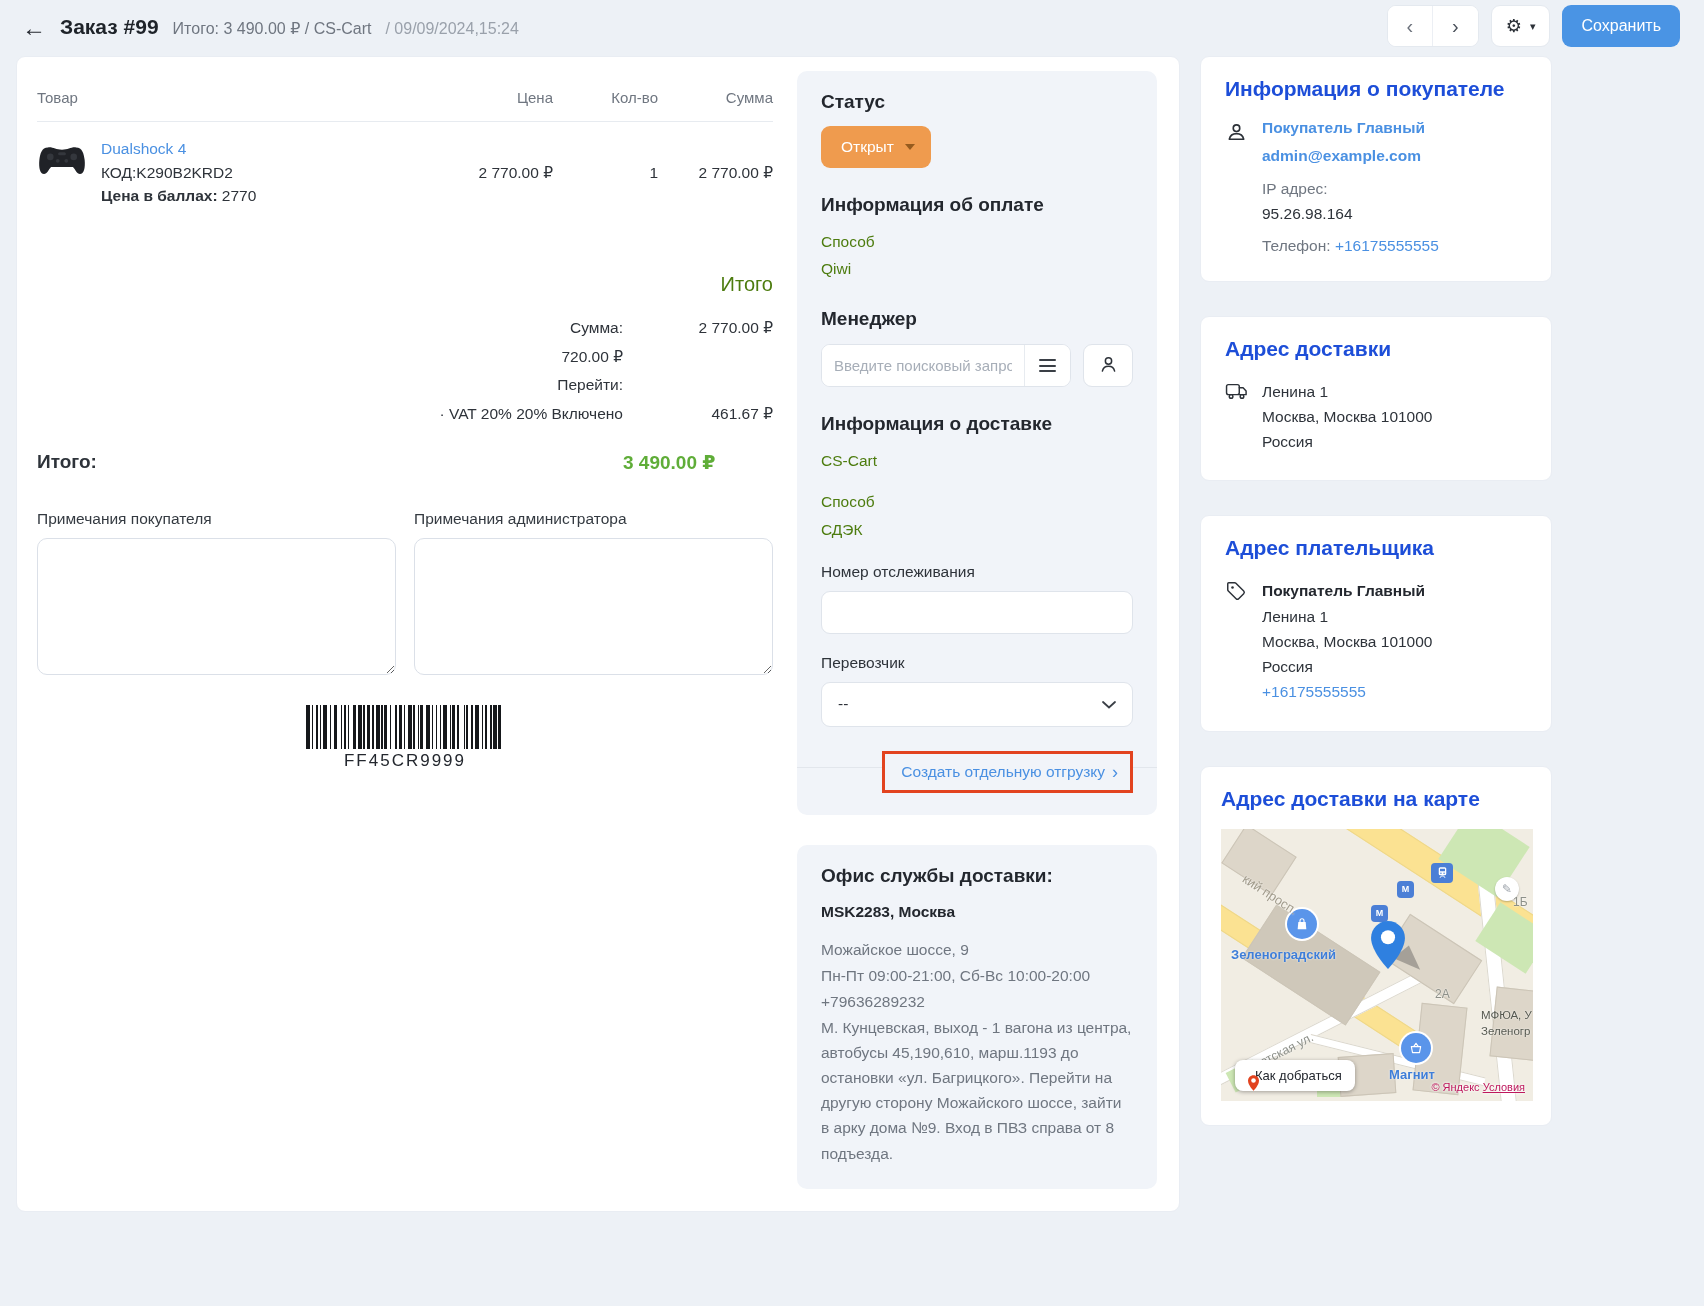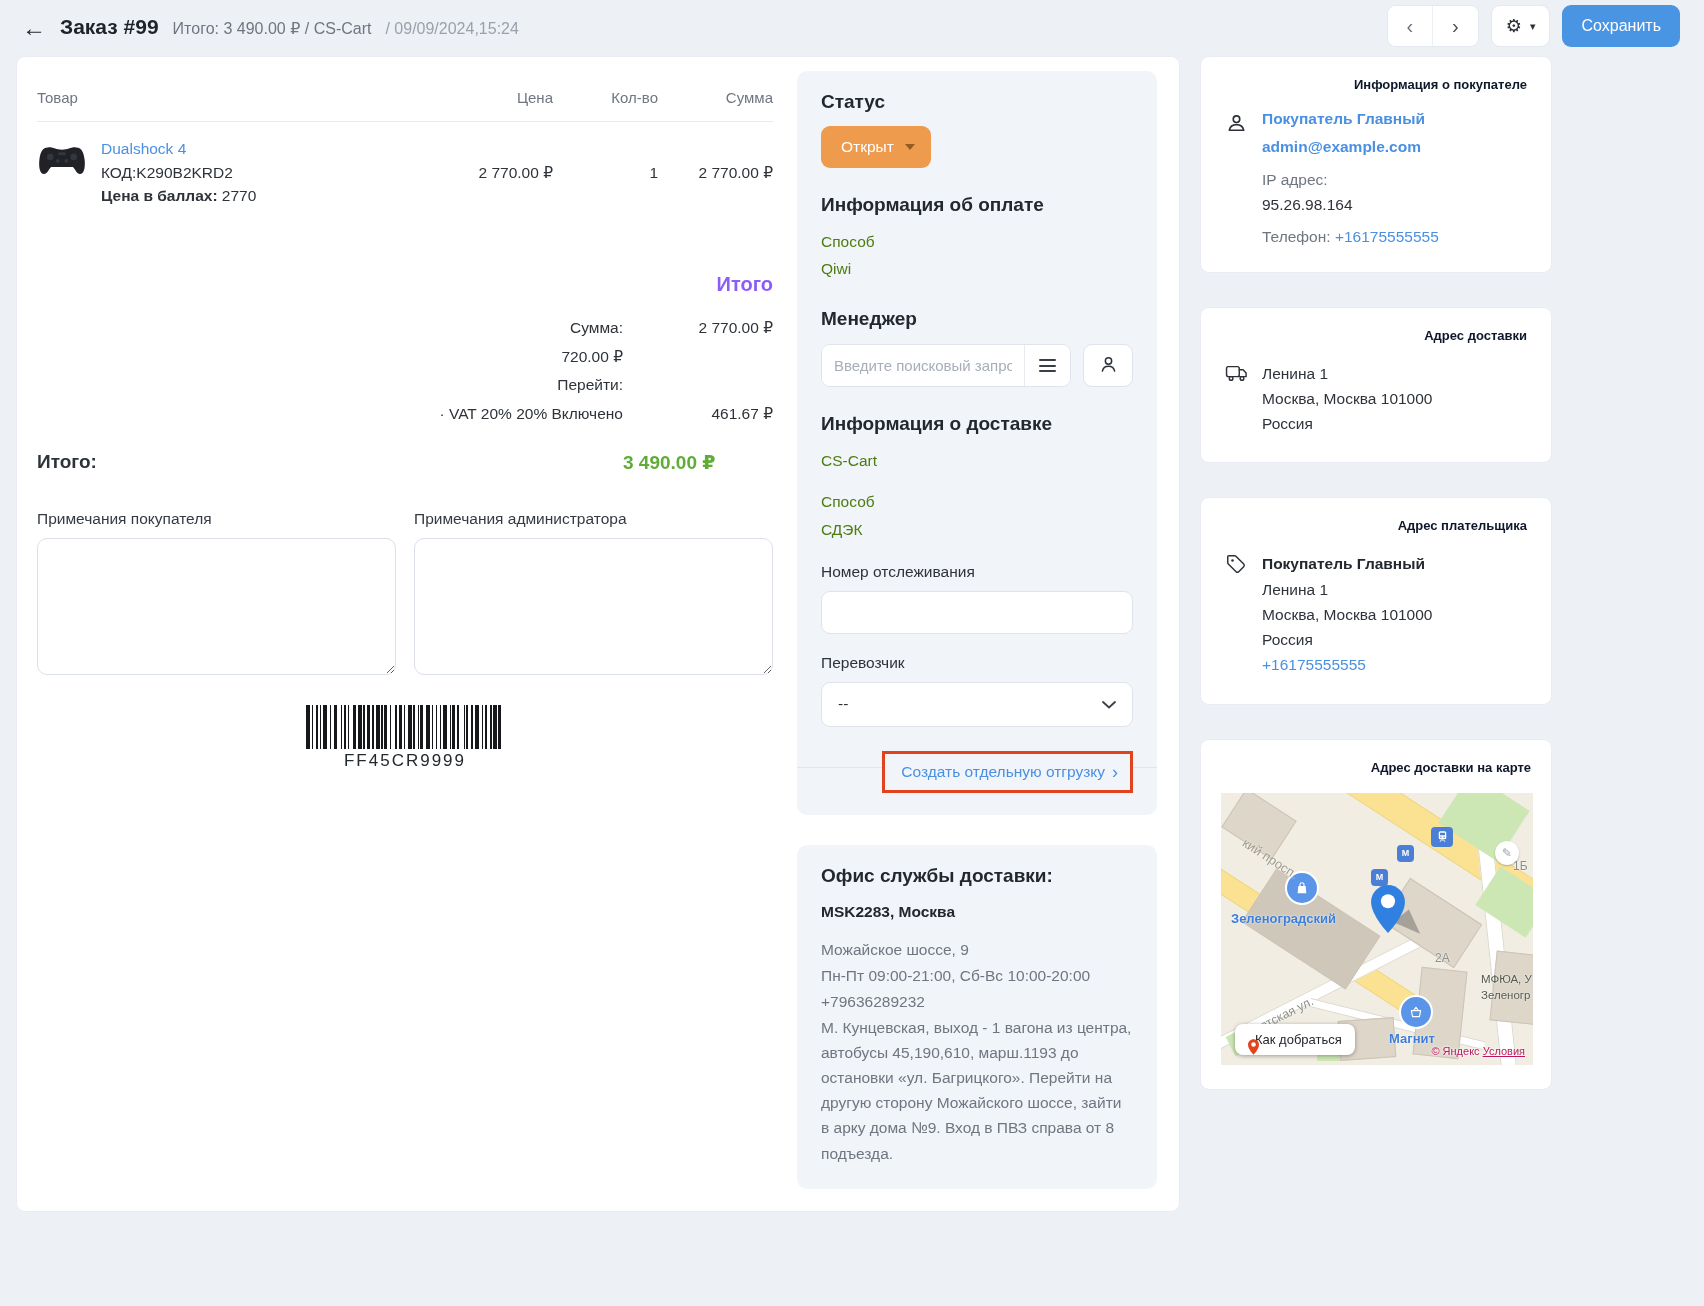--- a/index.html
+++ b/index.html
@@ -40,21 +40,21 @@
   .tbl-row { padding:18px 0 10px; font-size:15.5px; }
   .prod-cell { display:flex; gap:14px; }
   .prod-thumb { width:50px; flex:none; padding-top:2px; }
   .prod-name { font-size:15.5px; color:var(--accent-blue,#4a90e2); text-decoration:none; cursor:pointer; }
   .prod-code { margin-top:6px; color:#2e333a; }
   .prod-points { margin-top:5px; }
   .prod-points b { font-weight:700; }
 
   
   .totals { margin-top:58px; }
-  .totals-heading { text-align:right; font-size:20px; font-weight:700; color:#8b5cf6; margin-bottom:18px; }
+  .totals-heading { text-align:right; font-size:20px; font-weight:400; color:#4d7c0f; margin-bottom:18px; }
   .t-row { display:grid; grid-template-columns:1fr 150px; font-size:15.5px; color:#2e333a; line-height:1.85; }
   .t-row span { text-align:right; }
   .t-grand { margin-top:22px; display:grid; grid-template-columns:1fr 150px; font-size:19px; font-weight:700; }
   .t-grand span { text-align:left; }
   .t-grand .val { color:var(--total-green,#5fad38); }
 
   
   .notes { display:flex; gap:18px; margin-top:36px; }
   .note-block { flex:1; }
   .note-block label { display:block; font-size:15.5px; color:#343a41; margin-bottom:10px; }
@@ -87,21 +87,21 @@
   .panel-footer::before { content:""; position:absolute; left:-24px; right:-24px; top:38%; height:1px; background:#e2e6ec; }
   .red-box { position:relative; background:#f1f4f9; border:3px solid var(--highlight-red,#e2431f); padding:9px 12px 9px 16px; display:flex; align-items:center; gap:7px; }
   .link { color:var(--accent-blue,#4a90e2); font-size:15.5px; text-decoration:none; cursor:pointer; }
   .link-chev { color:var(--accent-blue,#4a90e2); font-size:18px; line-height:1; }
   .office-name { font-size:15.5px; font-weight:700; color:#23272e; margin-top:16px; }
   .office-text { margin-top:16px; font-size:15.5px; color:#6f7680; line-height:1.62; }
   .office-text div { margin-bottom:1px; }
 
   
   .card { background:#fff; border:1px solid #e9edf3; border-radius:9px; padding:20px 24px 26px; }
-  .card h2 { font-size:13px; font-weight:700; color:#0f172a; margin-bottom:18px;text-align:right; }
+  .card h2 { font-size:21px; font-weight:700; color:#1d4ed8; margin-bottom:18px; }
   .icon-row { display:flex; gap:13px; }
   .icon-row .ic { flex:none; width:24px; padding-top:2px; }
   .blue-bold { color:var(--accent-blue,#4a90e2); font-weight:700; font-size:15.5px; text-decoration:none; cursor:pointer; display:inline-block; }
   .cust-email { margin-top:10px; }
   .gray-label { color:#6f7680; font-size:15.5px; }
   .cust-ip { margin-top:12px; line-height:1.6; font-size:15.5px; }
   .cust-phone { margin-top:10px; font-size:15.5px; }
   .addr-lines { font-size:15.5px; line-height:1.63; color:#2e333a; }
   .addr-name { font-weight:700; color:#23272e; }
   .phone-link { color:var(--accent-blue,#4a90e2); text-decoration:none; cursor:pointer; }

